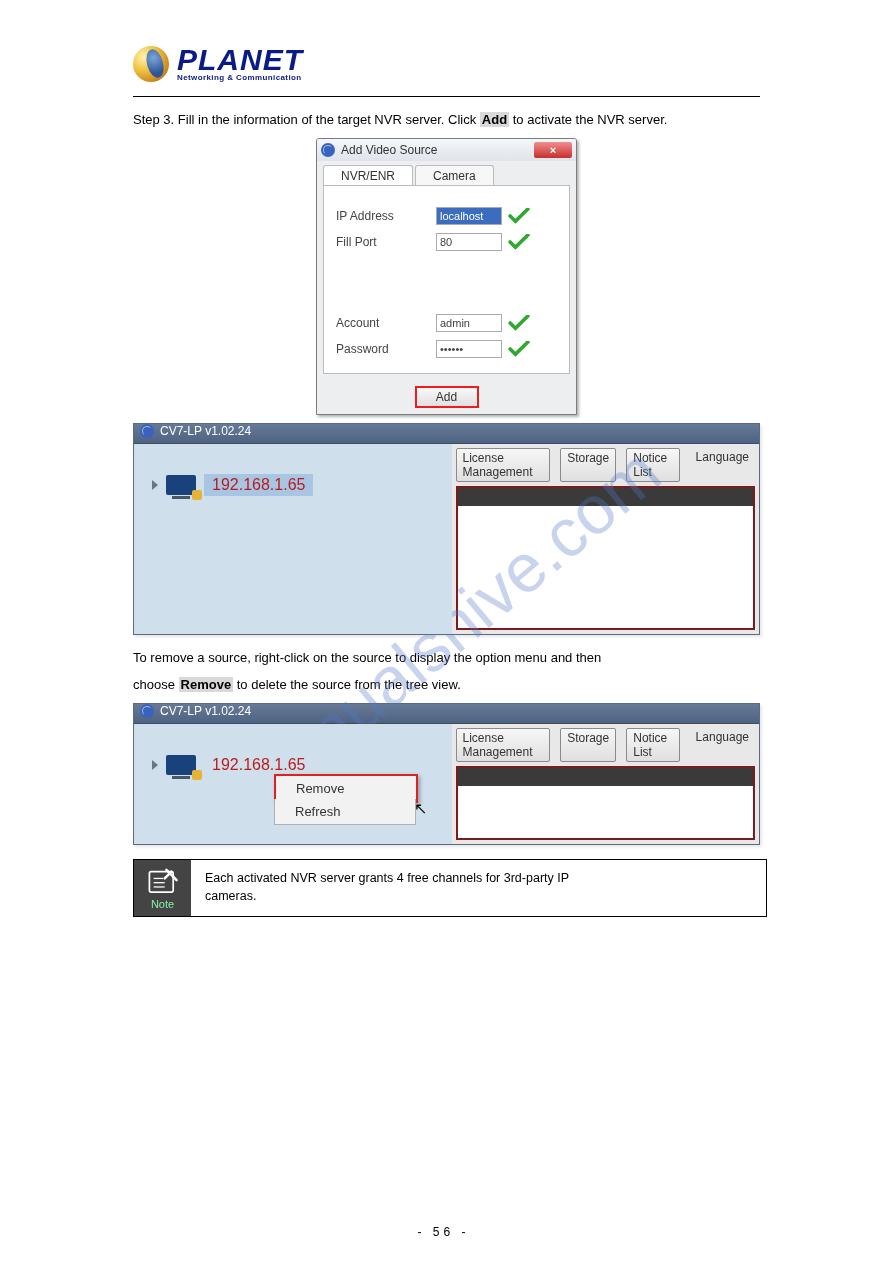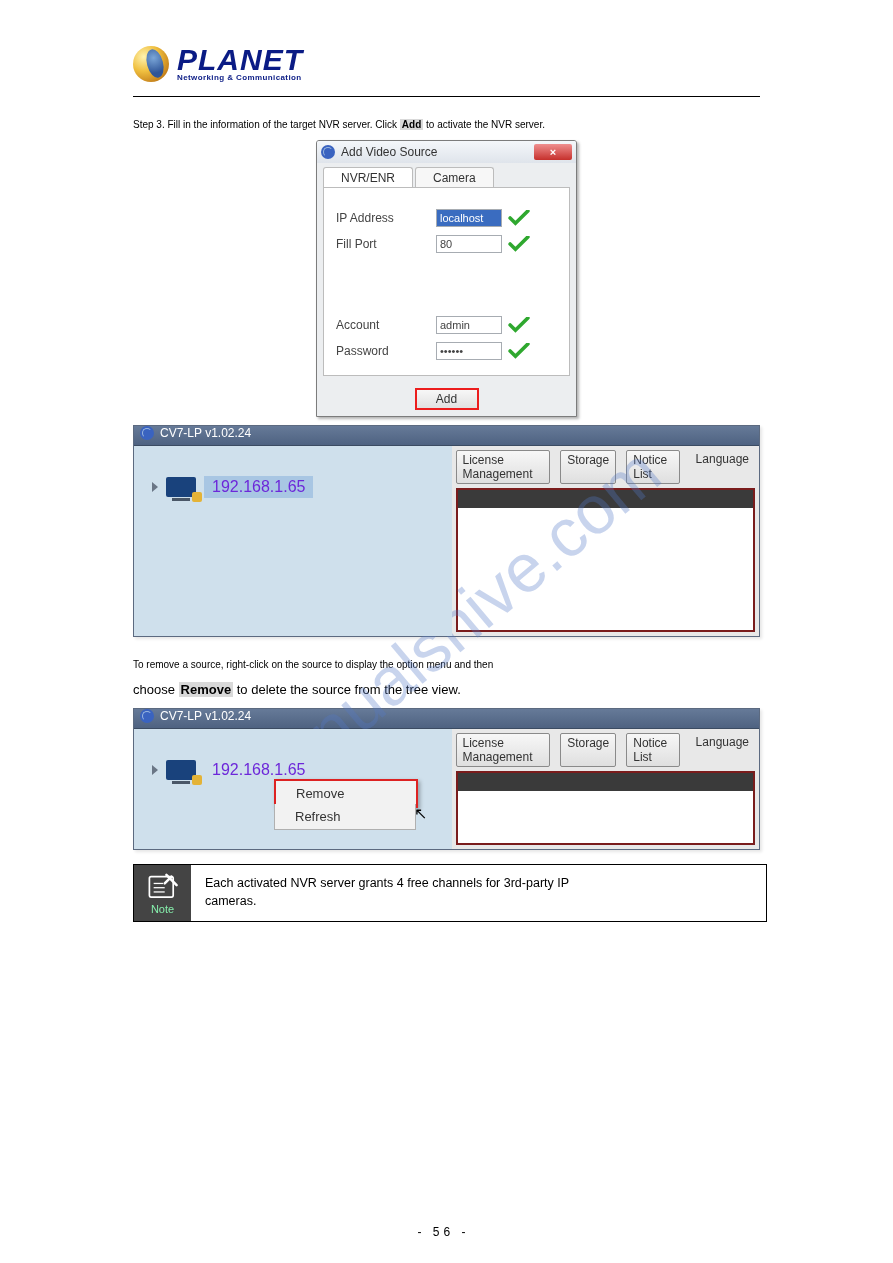--- a/index.html
+++ b/index.html
@@ -8,21 +8,21 @@
   .hr { height: 1px; background: #000; margin-top: 14px; }
 
   
   .logo-row { display: flex; align-items: center; gap: 8px; }
   .globe { width: 36px; height: 36px; border-radius: 50%; background: radial-gradient(circle at 30% 30%, #fff3b0, #f0c040 40%, #c27c18 80%); position: relative; }
   .globe::after { content: ""; position: absolute; left: 40%; top: 10%; width: 45%; height: 80%; border-radius: 50%; background: radial-gradient(circle at 50% 30%, #7aa6d8, #2f5597 70%); transform: rotate(-15deg); }
   .logo-text { font-weight: 800; font-size: 30px; font-style: italic; color: #0a1b85; letter-spacing: 1px; line-height: 1; }
   .logo-sub { font-size: 8px; font-weight: 700; color: #0a1b85; margin-top: -2px; letter-spacing: .4px; }
 
   
-  .para { font-size: 10px; line-height: 1.5; margin-top: 20px; }
+  .para { font-size: 13px; line-height: 1.5; margin-top: 13px; }
   .para2 { font-size: 13px; line-height: 1.5; margin-top: 8px; }
   .step-b { font-weight: 400; }
   .highlight { background: #d9d9d9; font-weight: 700; padding: 0 2px; }
   .highlight2 { background: #d9d9d9; font-weight: 700; padding: 0 2px; }
 
   
   .avs-wrap { margin: 8px auto 0 auto; width: 261px; }
   .avs { background: #eceef0; border: 1px solid #7c7c7c; border-radius: 3px 3px 0 0; box-shadow: 2px 2px 3px rgba(0,0,0,.3); overflow: hidden; }
   .avs-title { height: 22px; background: linear-gradient(#f4f7fa,#dfe4eb); display: flex; align-items: center; padding: 0 4px; font-size: 12px; color: #333; }
   .title-icon { width: 14px; height: 14px; border-radius: 50%; background: #3a63c0; margin-right: 6px; position: relative; }
@@ -47,21 +47,21 @@
   .cv { border: 1px solid #5c6a80; box-shadow: 2px 2px 3px rgba(0,0,0,.1); background: #cfe0ec; margin-top: 8px; }
   .cv-title { height: 20px; background: linear-gradient(#667a98,#4d6180); display: flex; align-items: flex-start; color: #fff; font-size: 12px; padding: 0 6px; box-shadow: inset 0 -1px 0 #3b4b62; }
   .cv-body { display: flex; height: 190px; }
   .cv-body.short { height: 120px; }
   .cv-tree { flex: 1 1 50%; background: #cfe0ec; padding-top: 26px; padding-left: 10px; position: relative; }
   .tree-row { display: flex; align-items: center; height: 30px; margin-left: 8px; gap: 8px; position: relative; }
   .tri { width: 0; height: 0; border-top: 5px solid transparent; border-bottom: 5px solid transparent; border-left: 6px solid #6a7686; }
   .pc-icon { width: 30px; height: 20px; background: #19427c; border-radius: 2px; position: relative; }
   .pc-icon::after { content: ""; position: absolute; bottom: -4px; left: 6px; width: 18px; height: 3px; background: #4a5767; }
   .db { position: absolute; right: -6px; bottom: -5px; width: 10px; height: 10px; background: #e4b337; border-radius: 2px; }
-  .ip-chip { font-size: 16px; color: #6d28d9; padding: 2px 8px; }
+  .ip-chip { font-size: 16px; color: #b91c1c; padding: 2px 8px; }
   .ip-chip.hl { background: #a8c6e3; }
   .cv-right { flex: 1 1 50%; background: #e8e8e8; display: flex; flex-direction: column; }
   .tab-row { display: flex; gap: 10px; padding: 4px; font-size: 12px; color: #333; justify-content: flex-end; }
   .tbtn { border: 1px solid #8a8a8a; padding: 2px 6px; background: linear-gradient(#f7f7f7,#dfdfdf); border-radius: 2px; }
   .tbtn.flat { border: none; background: none; }
   .dark-panel { margin: 0 4px 4px 4px; border: 2px solid #7a1c1c; background: #3a3a3a; flex: 1; display: flex; flex-direction: column; }
   .dark-panel .inner { background: #fff; flex: 1; margin-top: 18px; }
 
   
   .ctx { position: absolute; left: 140px; top: 50px; width: 140px; background: #f2f2f2; border: 2px solid #d22; box-shadow: 2px 2px 4px rgba(0,0,0,.3); font-size: 13px; }

